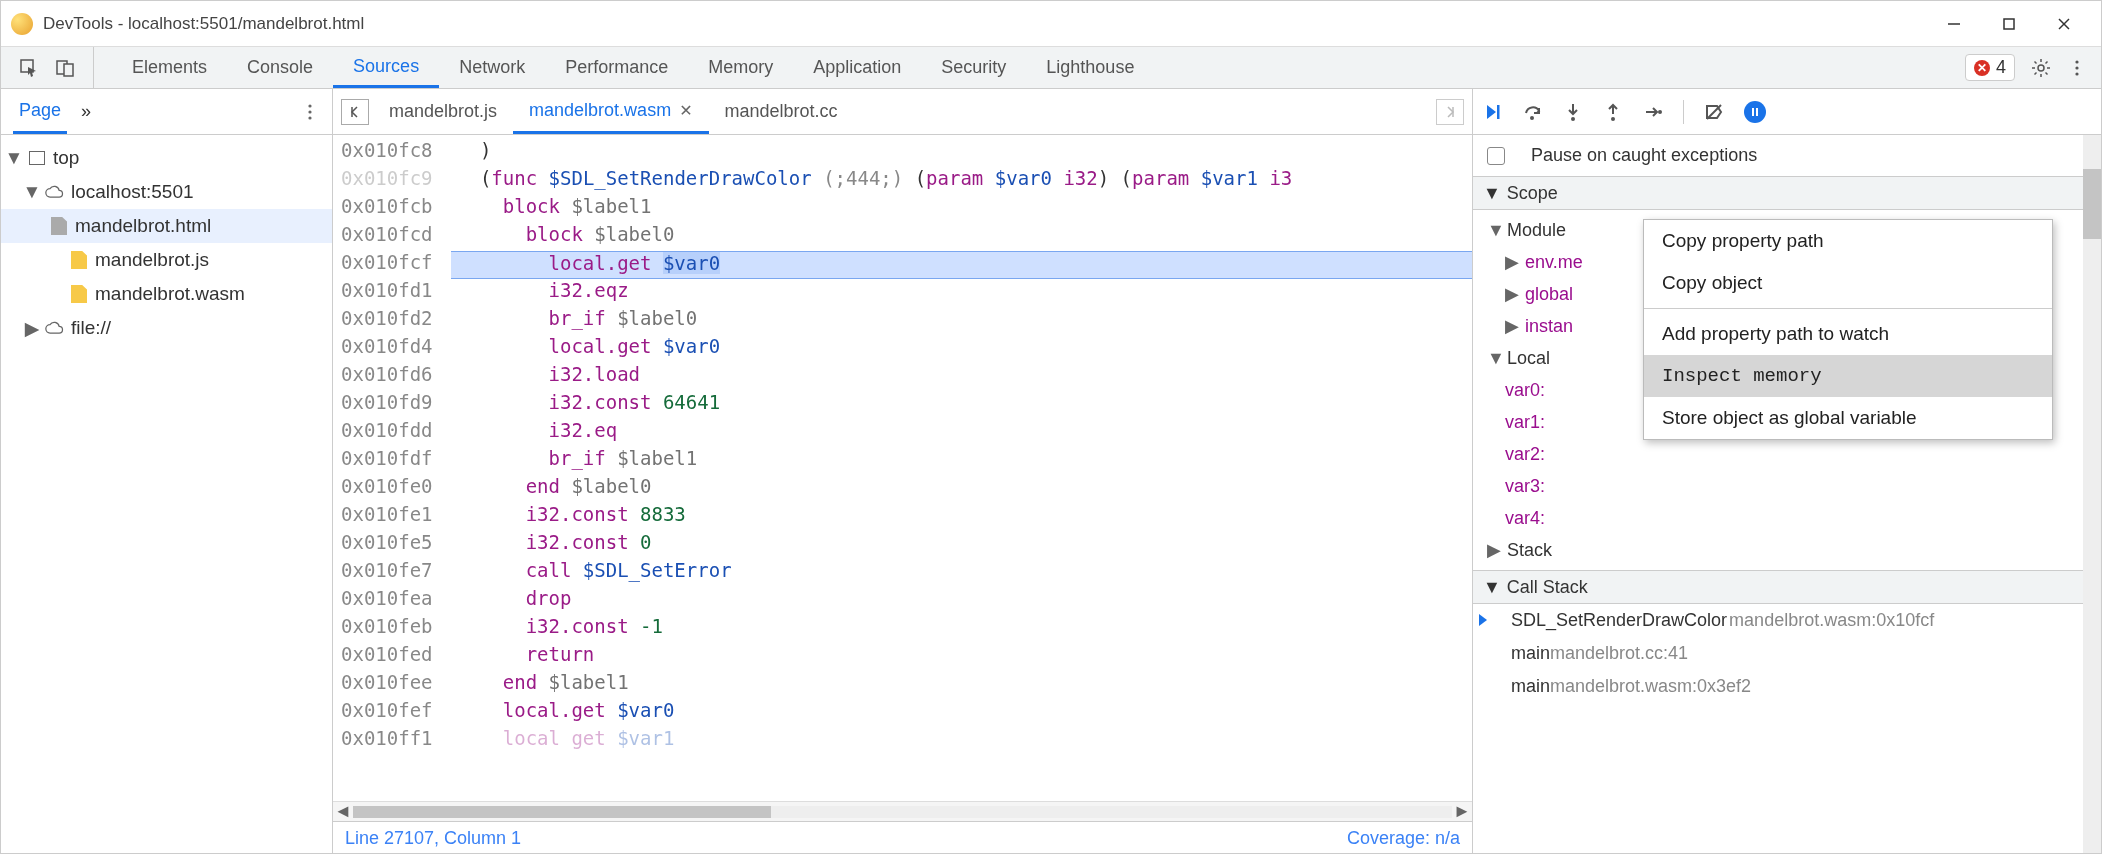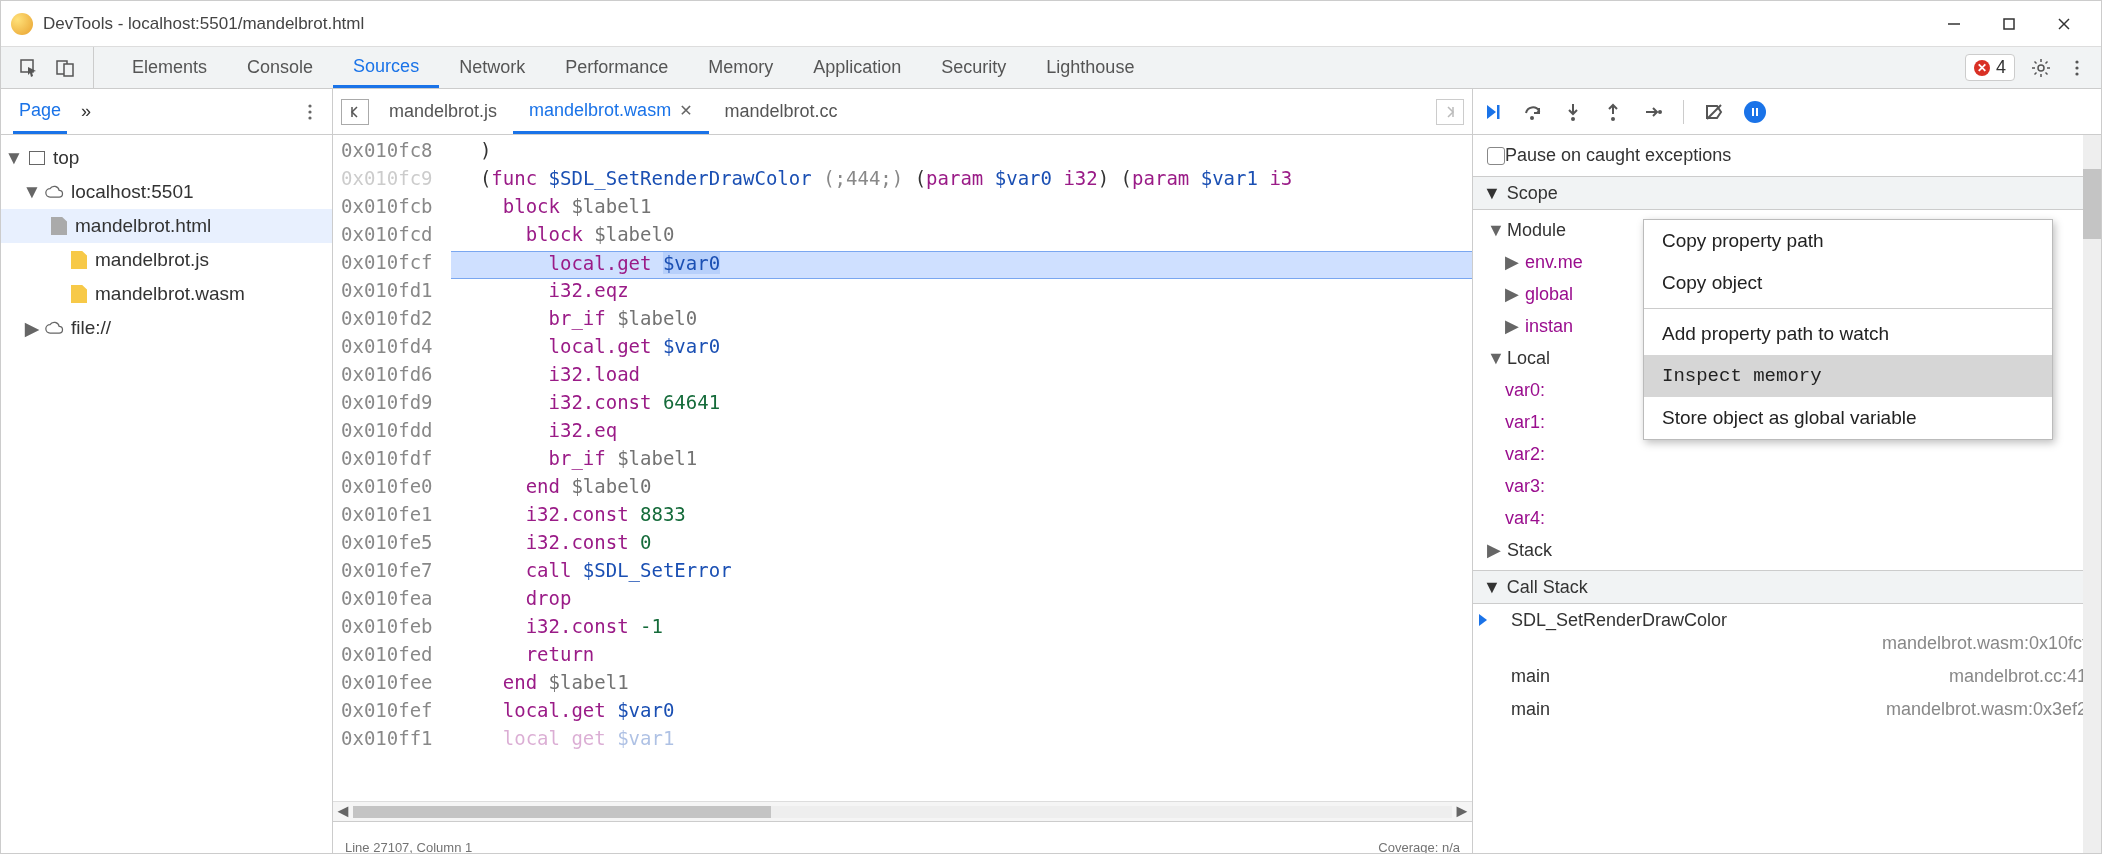--- a/index.html
+++ b/index.html
@@ -52,39 +52,39 @@
 .codelines .cl{height:28px;white-space:pre;padding-left:6px;}
 .hlrow{background:#cfe0ff;border-top:1px solid #7aa7f0;border-bottom:1px solid #7aa7f0;}
 .hltok{background:#b7d0fb;}
 .kw{color:#9a1b87;}
 .idn{color:#1a4fb3;}
 .lbl{color:#737373;}
 .num{color:#156b3a;}
 .cmt{color:#888;}
 .tp{color:#9a1b87;}
 .fnname{color:#1a4fb3;}
-.statusbar{height:34px;border-top:1px solid #ccc;display:flex;align-items:flex-end;padding:0 12px;color:#737373;font-size:13px;justify-content:space-between;}
+.statusbar{height:34px;border-top:1px solid #ccc;display:flex;align-items:center;padding:0 12px;color:#3b82f6;font-size:18px;justify-content:space-between;}
 .hscroll{height:20px;border-top:1px solid #ddd;display:flex;align-items:center;background:#f5f5f5;}
 .hscroll .arrow{width:20px;text-align:center;color:#666;}
 .hscroll .track{flex:1;background:#eee;height:12px;position:relative;}
 .hscroll .thumb{position:absolute;left:0;width:38%;height:100%;background:#c4c4c4;}
 
 .dbgtoolbar{height:46px;border-bottom:1px solid #ccc;display:flex;align-items:center;padding:0 10px;gap:20px;}
 .dbgtoolbar .sep{width:1px;height:24px;background:#ccc;}
 .dbgtoolbar .ic.blue{color:#1a73e8;}
 .dbgtoolbar .pausecirc{width:22px;height:22px;border-radius:50%;background:#1a73e8;display:flex;align-items:center;justify-content:center;color:#fff;font-size:12px;}
-.pausebox{padding:10px 14px;display:flex;align-items:center;gap:0;}
+.pausebox{padding:10px 14px;display:flex;align-items:center;gap:26px;}
 .pausebox .chk{width:18px;height:18px;border:1.5px solid #888;border-radius:3px;}
 .section-h{background:#f1f3f4;border-top:1px solid #ccc;border-bottom:1px solid #ccc;height:34px;display:flex;align-items:center;padding:0 10px;gap:6px;color:#333;}
 .scopebody{padding:4px 0;}
 .scoperow{display:flex;align-items:center;height:32px;padding-left:14px;gap:6px;}
 .scoperow .tw{color:#666;width:14px;display:inline-flex;}
 .scoperow.lvl1{padding-left:32px;}
 .purp{color:#9a0e8e;}
-.callstack .csrow{padding:6px 14px;display:flex;flex-direction:column;gap:2px;}
+.callstack .csrow{padding:6px 14px;display:flex;gap:2px;}
 .callstack .csrow.cur{position:relative;}
 .callstack .csrow.cur::before{content:"";position:absolute;left:6px;top:10px;width:0;height:0;border-left:8px solid #1a73e8;border-top:6px solid transparent;border-bottom:6px solid transparent;}
 .callstack .csrow .where{color:#888;text-align:right;font-size:18px;}
 .callstack .csrow .fn{padding-left:24px;}
 
 .ctxmenu{position:absolute;background:#fff;border:1px solid #bbb;box-shadow:2px 3px 8px rgba(0,0,0,.25);z-index:50;width:410px;}
 .ctxmenu .mi{padding:10px 18px;font-size:19px;color:#222;cursor:pointer;}
 .ctxmenu .mi.hl{background:#d6d6d6;font-family:Liberation Mono, monospace;}
 .ctxmenu hr{border:none;border-top:1px solid #ccc;margin:4px 0;}
 .vstrip{position:absolute;right:0;top:46px;bottom:0;width:18px;background:#eee;}

